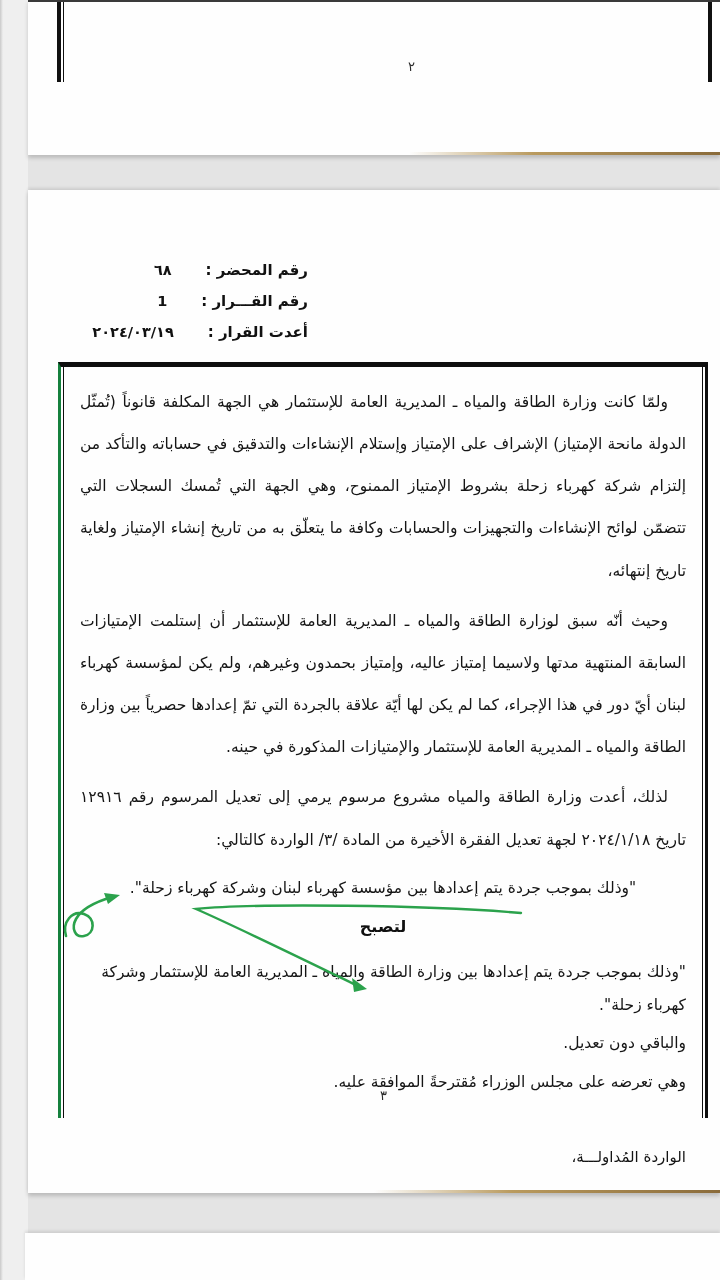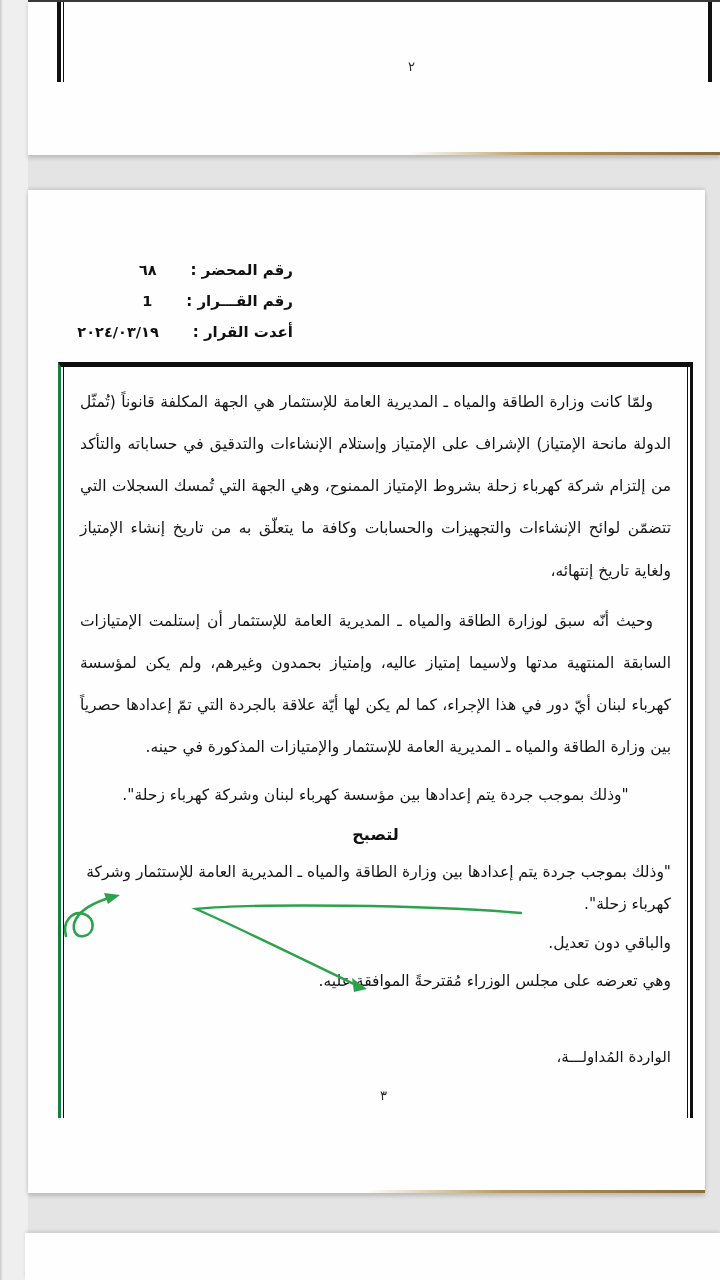--- a/index.html
+++ b/index.html
@@ -3,21 +3,21 @@
 <meta charset="utf-8">
 <style>
   html,body{margin:0;padding:0;}
   body{background:#e9e9e9;font-family:"DejaVu Sans",sans-serif;}
   .canvas{position:relative;width:720px;height:1280px;overflow:hidden;
           background:linear-gradient(90deg,#c9c9c9 0px,#efefef 3px,#efefef 28px,#e4e4e4 28px);}
   
   .sheet{position:absolute;background:#fefefe;}
   .sheet-prev{left:28px;right:0;top:0;height:153px;border-top:2px solid #3a3a3a;
               box-shadow:0 3px 4px rgba(0,0,0,.18);}
-  .sheet-main{left:28px;right:15px;top:190px;height:1003px;
+  .sheet-main{left:28px;right:0;top:190px;height:1003px;
               box-shadow:0 -2px 3px rgba(0,0,0,.10),0 3px 4px rgba(0,0,0,.18);}
   .sheet-next{left:25px;right:0;top:1233px;height:47px;
               box-shadow:0 -2px 3px rgba(0,0,0,.10);}
   .tan-edge{position:absolute;height:3px;background:linear-gradient(90deg,rgba(200,170,110,0),#b99a5e 40%,#8a6b3a);}
   
   .vline{position:absolute;top:0;width:4px;background:#101010;}
   .vline-inner{position:absolute;top:0;width:1px;background:#101010;}
   .pagenum{position:absolute;font-size:13px;color:#2a2a2a;}
   
   .hrow{position:absolute;right:412px;direction:rtl;white-space:nowrap;color:#111;}
@@ -25,21 +25,21 @@
   .hvalue{font-weight:bold;font-size:14.5px;margin-right:34px;}
   
   .docbox{position:absolute;top:172px;left:30px;right:12px;height:751px;
           border-top:5px solid #0e0e0e;border-left:3px solid #15803d;border-right:3px solid #0e0e0e;}
   .docbox-inner{position:absolute;top:0;bottom:0;left:2px;right:2px;
           border-left:1px solid #0e0e0e;border-right:1px solid #0e0e0e;
           padding:6px 16px 0 16px;direction:rtl;}
   .para{font-size:15.5px;line-height:2.72;color:#151515;text-align:justify;
         text-indent:18px;margin:8px 0 4px 0;}
   .q-center{font-size:15.5px;color:#151515;text-align:center;margin:14px 0 2px 0;line-height:1.7;}
-  .w-bold{font-size:16px;font-weight:bold;text-align:center;color:#101010;margin:16px 0 12px 0;}
+  .w-bold{font-size:16px;font-weight:bold;text-align:center;color:#101010;margin:16px 0 20px 0;}
   .line-r{font-size:15.5px;color:#151515;text-align:right;line-height:2.1;margin:6px 0 0 0;}
   .closing{margin-top:38px;text-align:right;padding-left:4px;}
   .closing div{font-size:15px;color:#141414;line-height:2.9;}
   .sig-svg{position:absolute;left:0;top:0;width:720px;height:1280px;pointer-events:none;}
 </style>
 </head>
 <body>
 
 <div class="canvas">
 
@@ -60,20 +60,21 @@
       <span class="hlabel">رقم القـــرار :</span><span class="hvalue">1</span>
     </div>
     <div class="hrow" style="top:132px;">
       <span class="hlabel">أعدت القرار :</span><span class="hvalue">٢٠٢٤/٠٣/١٩</span>
     </div>
 
     <div class="docbox">
       <div class="docbox-inner">
         <p class="para">ولمّا كانت وزارة الطاقة والمياه ـ المديرية العامة للإستثمار هي الجهة المكلفة قانوناً (تُمثّل الدولة مانحة الإمتياز) الإشراف على الإمتياز وإستلام الإنشاءات والتدقيق في حساباته والتأكد من إلتزام شركة كهرباء زحلة بشروط الإمتياز الممنوح، وهي الجهة التي تُمسك السجلات التي تتضمّن لوائح الإنشاءات والتجهيزات والحسابات وكافة ما يتعلّق به من تاريخ إنشاء الإمتياز ولغاية تاريخ إنتهائه،</p>
         <p class="para">وحيث أنّه سبق لوزارة الطاقة والمياه ـ المديرية العامة للإستثمار أن إستلمت الإمتيازات السابقة المنتهية مدتها ولاسيما إمتياز عاليه، وإمتياز بحمدون وغيرهم، ولم يكن لمؤسسة كهرباء لبنان أيّ دور في هذا الإجراء، كما لم يكن لها أيّة علاقة بالجردة التي تمّ إعدادها حصرياً بين وزارة الطاقة والمياه ـ المديرية العامة للإستثمار والإمتيازات المذكورة في حينه.</p>
+        <p class="para">لذلك، أعدت وزارة الطاقة والمياه مشروع مرسوم يرمي إلى تعديل المرسوم رقم ١٢٩١٦ تاريخ ٢٠٢٤/١/١٨ لجهة تعديل الفقرة الأخيرة من المادة /٣/ الواردة كالتالي:</p>
         <p class="q-center">"وذلك بموجب جردة يتم إعدادها بين مؤسسة كهرباء لبنان وشركة كهرباء زحلة".</p>
         <p class="w-bold">لتصبح</p>
         <p class="line-r">"وذلك بموجب جردة يتم إعدادها بين وزارة الطاقة والمياه ـ المديرية العامة للإستثمار وشركة كهرباء زحلة".</p>
         <p class="line-r">والباقي دون تعديل.</p>
         <p class="line-r">وهي تعرضه على مجلس الوزراء مُقترحةً الموافقة عليه.</p>
         <div class="closing">
           <div>الواردة المُداولـــة،</div>
         </div>
       </div>
     </div>

